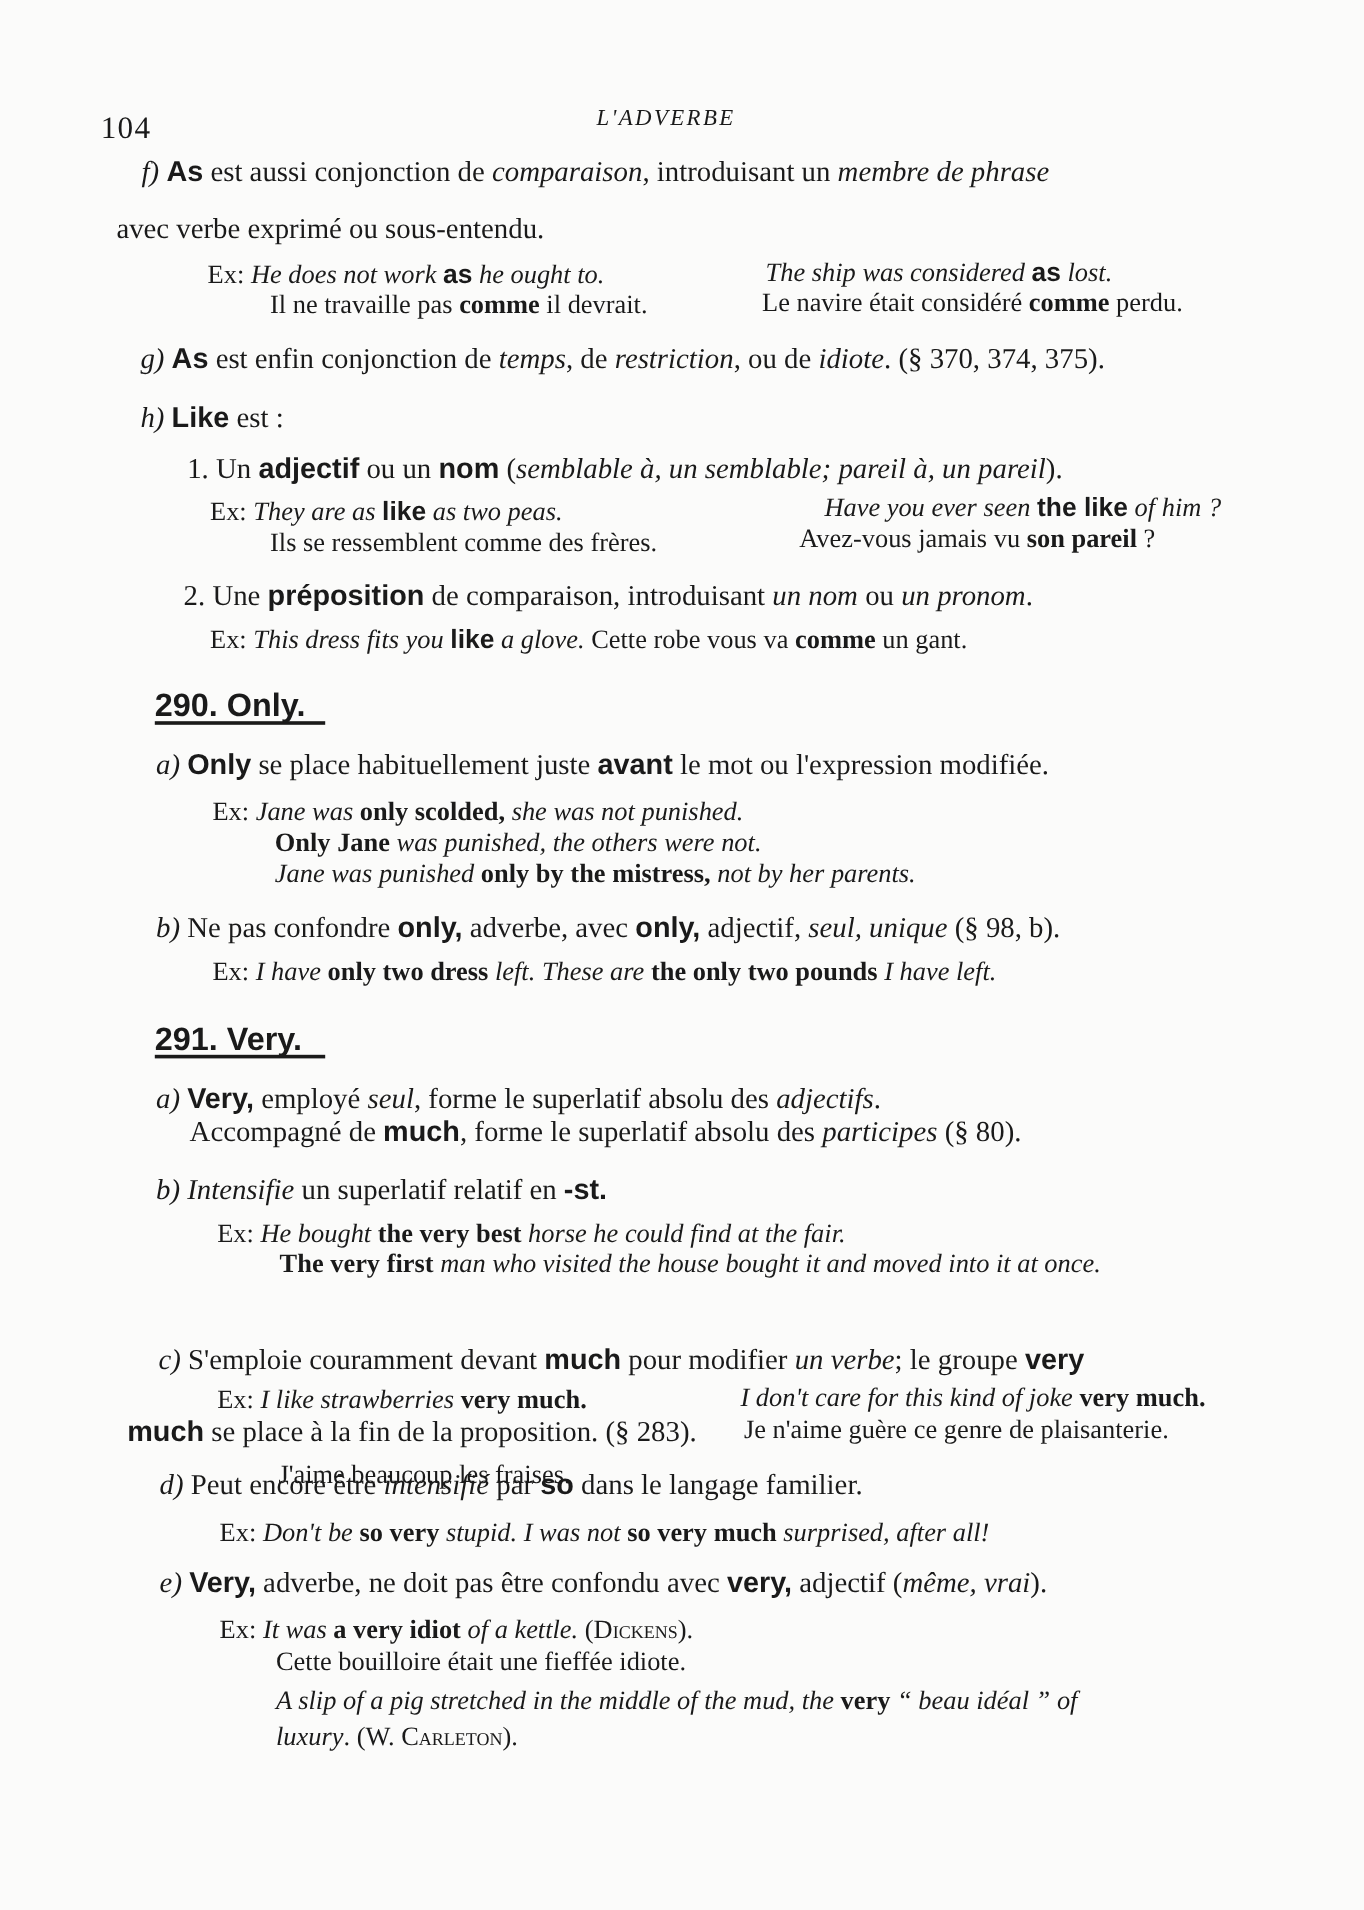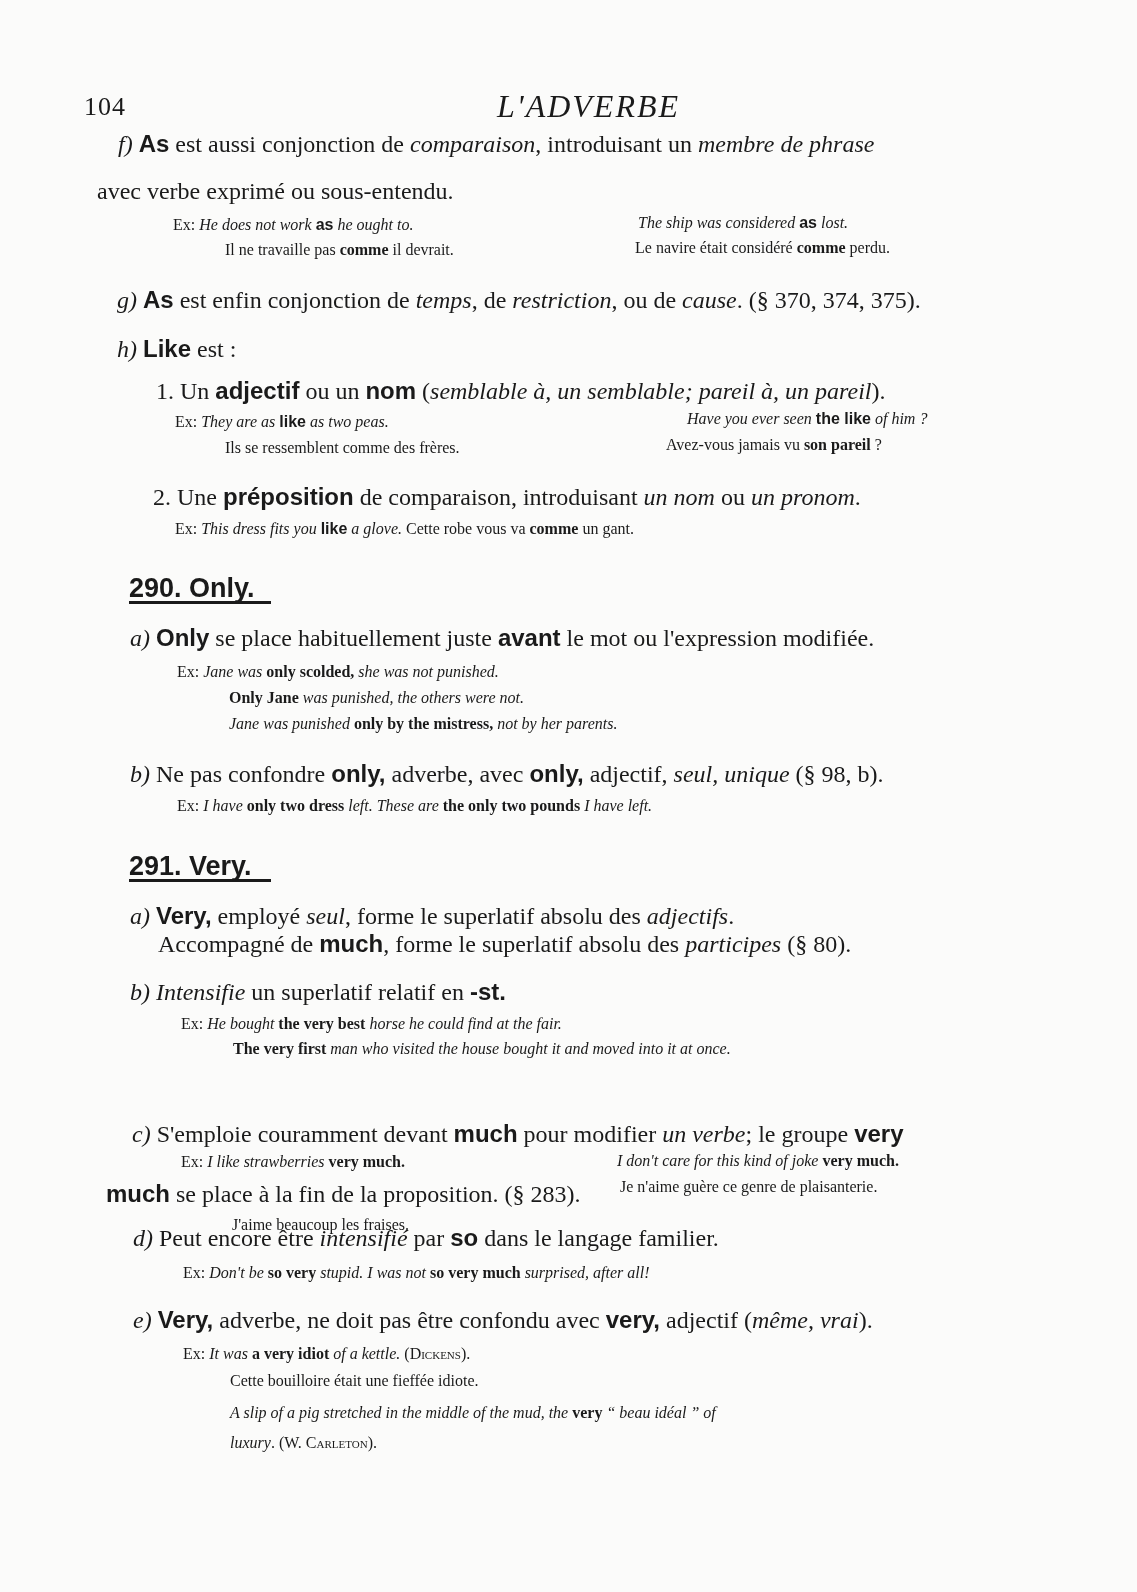--- a/index.html
+++ b/index.html
@@ -7,42 +7,42 @@
     width: 1137px; height: 1592px; background: #fbfbfa; position: relative; overflow: hidden;
     font-family: "Liberation Serif", "DejaVu Serif", serif; color: #1a1a1a;
   }
   .page { position: absolute; left: 0; top: 0; width: 1016px; height: 1592px; }
   .abs { position: absolute; white-space: nowrap; }
   .b { font-weight: bold; font-family: "Liberation Sans", "DejaVu Sans", sans-serif; }
   .bs { font-weight: bold; }
   .i { font-style: italic; }
   .sc { font-variant: small-caps; }
   .pagenum { left: 84px; top: 92px; font-size: 26px; letter-spacing: 1px; }
-  .runhead { left: 497px; top: 88px; font-size: 32px; font-style: italic; letter-spacing: 2px; }
+  .runhead { left: 497px; top: 88px; font-size: 19px; font-style: italic; letter-spacing: 2px; }
   .main { font-size: 24px; }
-  .ex { font-size: 16px; }
+  .ex { font-size: 22px; }
   .heading { font-size: 27px; font-weight: bold; font-family: "Liberation Sans", "DejaVu Sans", sans-serif; }
   .underline { position: absolute; height: 3px; background: #1a1a1a; }
 </style>
 </head>
 <body>
 
 <div class="page">
   <div class="abs pagenum">104</div>
   <div class="abs runhead">L'ADVERBE</div>
   <div class="underline" style="left:129px; top:601px; width:142px;"></div>
   <div class="underline" style="left:129px; top:879px; width:142px;"></div>
   <div id="lines">
       <div class="abs main" style="left: 118px; top: 130px;"><span class="i">f) </span><span class="b">As</span><span>  est aussi conjonction de </span><span class="i">comparaison</span><span>, introduisant un </span><span class="i">membre de phrase</span></div>
       <div class="abs main" style="left: 97px; top: 178px;"><span>avec verbe exprimé ou sous-entendu.</span></div>
       <div class="abs ex" style="left: 173px; top: 216px;"><span>Ex: </span><span class="i">He does not work </span><span class="b">as</span><span class="i"> he ought to.</span></div>
       <div class="abs ex" style="left: 638px; top: 214px;"><span class="i">The ship was considered </span><span class="b">as</span><span class="i"> lost.</span></div>
       <div class="abs ex" style="left: 225px; top: 241px;"><span>Il ne travaille pas </span><span class="bs">comme</span><span> il devrait.</span></div>
       <div class="abs ex" style="left: 635px; top: 239px;"><span>Le navire était considéré </span><span class="bs">comme</span><span> perdu.</span></div>
-      <div class="abs main" style="left: 117px; top: 286px;"><span class="i">g) </span><span class="b">As</span><span> est enfin conjonction de </span><span class="i">temps</span><span>, de </span><span class="i">restriction</span><span>, ou de </span><span class="i">cause</span><span>. (§ 370, 374, 375).</span></div>
+      <div class="abs main" style="left: 117px; top: 286px;"><span class="i">g) </span><span class="b">As</span><span> est enfin conjonction de </span><span class="i">temps</span><span>, de </span><span class="i">restriction</span><span>, ou de </span><span class="i">idiote</span><span>. (§ 370, 374, 375).</span></div>
       <div class="abs main" style="left: 117px; top: 335px;"><span class="i">h) </span><span class="b">Like</span><span> est :</span></div>
       <div class="abs main" style="left: 156px; top: 377px;"><span>1. Un </span><span class="b">adjectif</span><span> ou un </span><span class="b">nom</span><span> (</span><span class="i">semblable à, un semblable;  pareil à, un pareil</span><span>).</span></div>
       <div class="abs ex" style="left: 175px; top: 413px;"><span>Ex: </span><span class="i">They are as </span><span class="b">like</span><span class="i"> as two peas.</span></div>
       <div class="abs ex" style="left: 687px; top: 410px;"><span class="i">Have you ever seen </span><span class="b">the like</span><span class="i"> of him ?</span></div>
       <div class="abs ex" style="left: 225px; top: 439px;"><span>Ils se ressemblent comme des frères.</span></div>
       <div class="abs ex" style="left: 666px; top: 436px;"><span>Avez-vous jamais vu </span><span class="bs">son pareil</span><span> ?</span></div>
       <div class="abs main" style="left: 153px; top: 483px;"><span>2. Une </span><span class="b">préposition</span><span> de comparaison, introduisant </span><span class="i">un nom</span><span> ou </span><span class="i">un pronom</span><span>.</span></div>
       <div class="abs ex" style="left: 175px; top: 520px;"><span>Ex: </span><span class="i">This dress fits you </span><span class="b">like</span><span class="i"> a glove.</span><span>   Cette robe vous va </span><span class="bs">comme</span><span> un gant.</span></div>
       <div class="abs heading" style="left: 129px; top: 573px;"><span>290. Only.</span></div>
       <div class="abs main" style="left: 130px; top: 624px;"><span class="i">a) </span><span class="b">Only</span><span> se place habituellement juste </span><span class="b">avant</span><span> le mot ou l'expression modifiée.</span></div>

